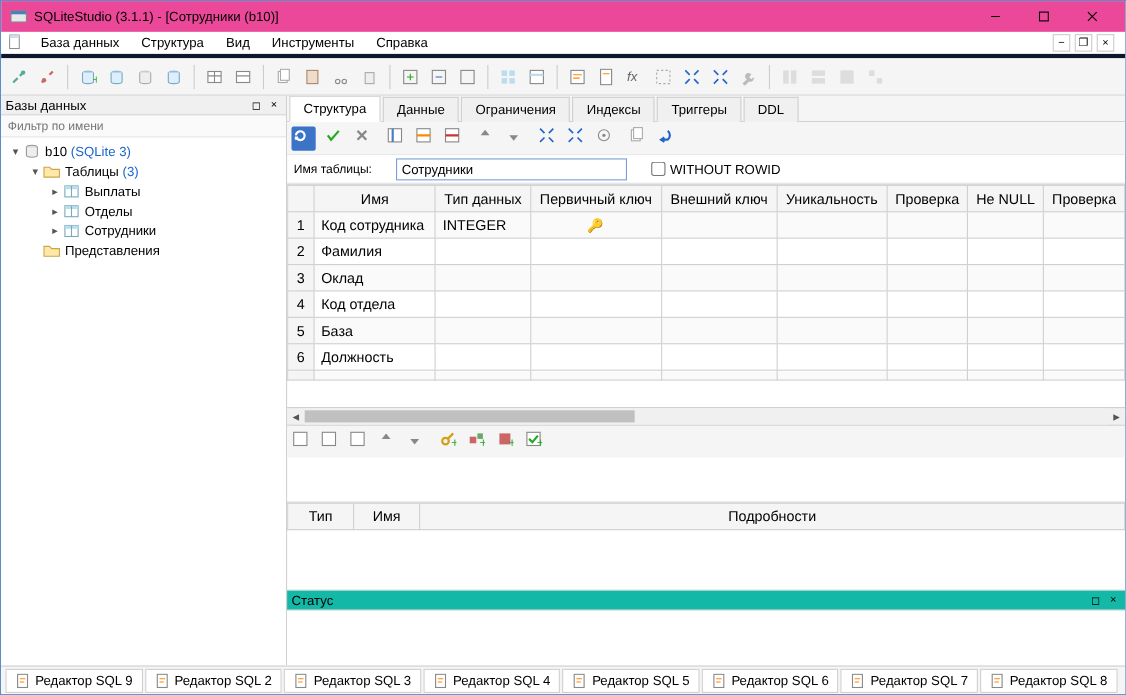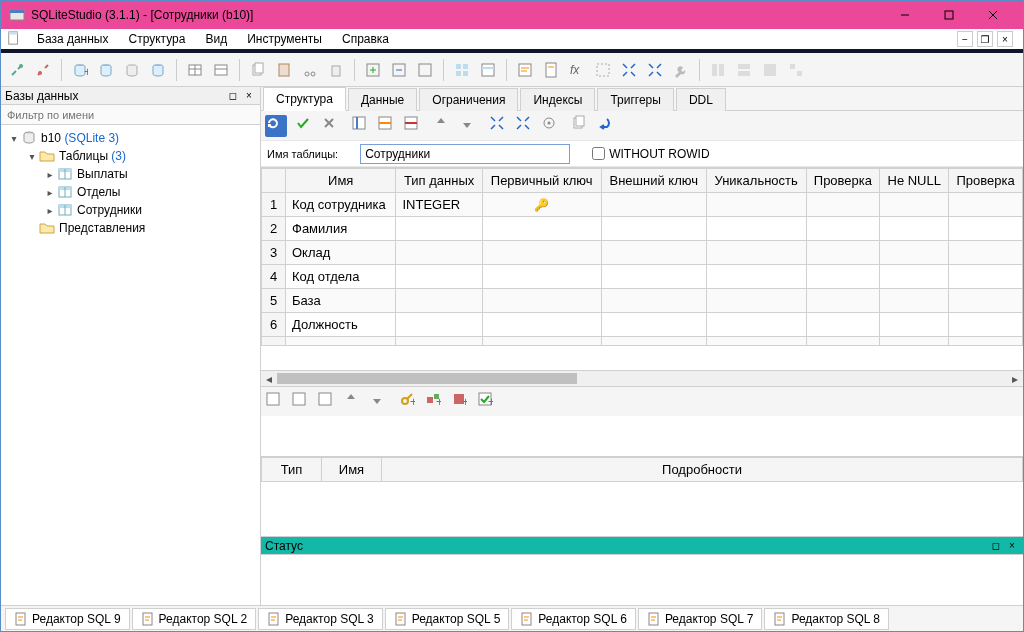--- a/index.html
+++ b/index.html
@@ -638,20 +638,30 @@
       <span>Редактор SQL 3</span>
     </div>
     <div class="bt">
       <span class="bicon">
         <svg viewBox="0 0 14 14">
           <rect x="2" y="1" width="9" height="12" fill="#fff" stroke="#888"></rect>
           <line x1="4" y1="5" x2="9" y2="5" stroke="#f80"></line>
           <line x1="4" y1="8" x2="8" y2="8" stroke="#f80"></line>
         </svg>
       </span>
+      <span>Редактор SQL 4</span>
+    </div>
+    <div class="bt">
+      <span class="bicon">
+        <svg viewBox="0 0 14 14">
+          <rect x="2" y="1" width="9" height="12" fill="#fff" stroke="#888"></rect>
+          <line x1="4" y1="5" x2="9" y2="5" stroke="#f80"></line>
+          <line x1="4" y1="8" x2="8" y2="8" stroke="#f80"></line>
+        </svg>
+      </span>
       <span>Редактор SQL 5</span>
     </div>
     <div class="bt">
       <span class="bicon">
         <svg viewBox="0 0 14 14">
           <rect x="2" y="1" width="9" height="12" fill="#fff" stroke="#888"></rect>
           <line x1="4" y1="5" x2="9" y2="5" stroke="#f80"></line>
           <line x1="4" y1="8" x2="8" y2="8" stroke="#f80"></line>
         </svg>
       </span>

